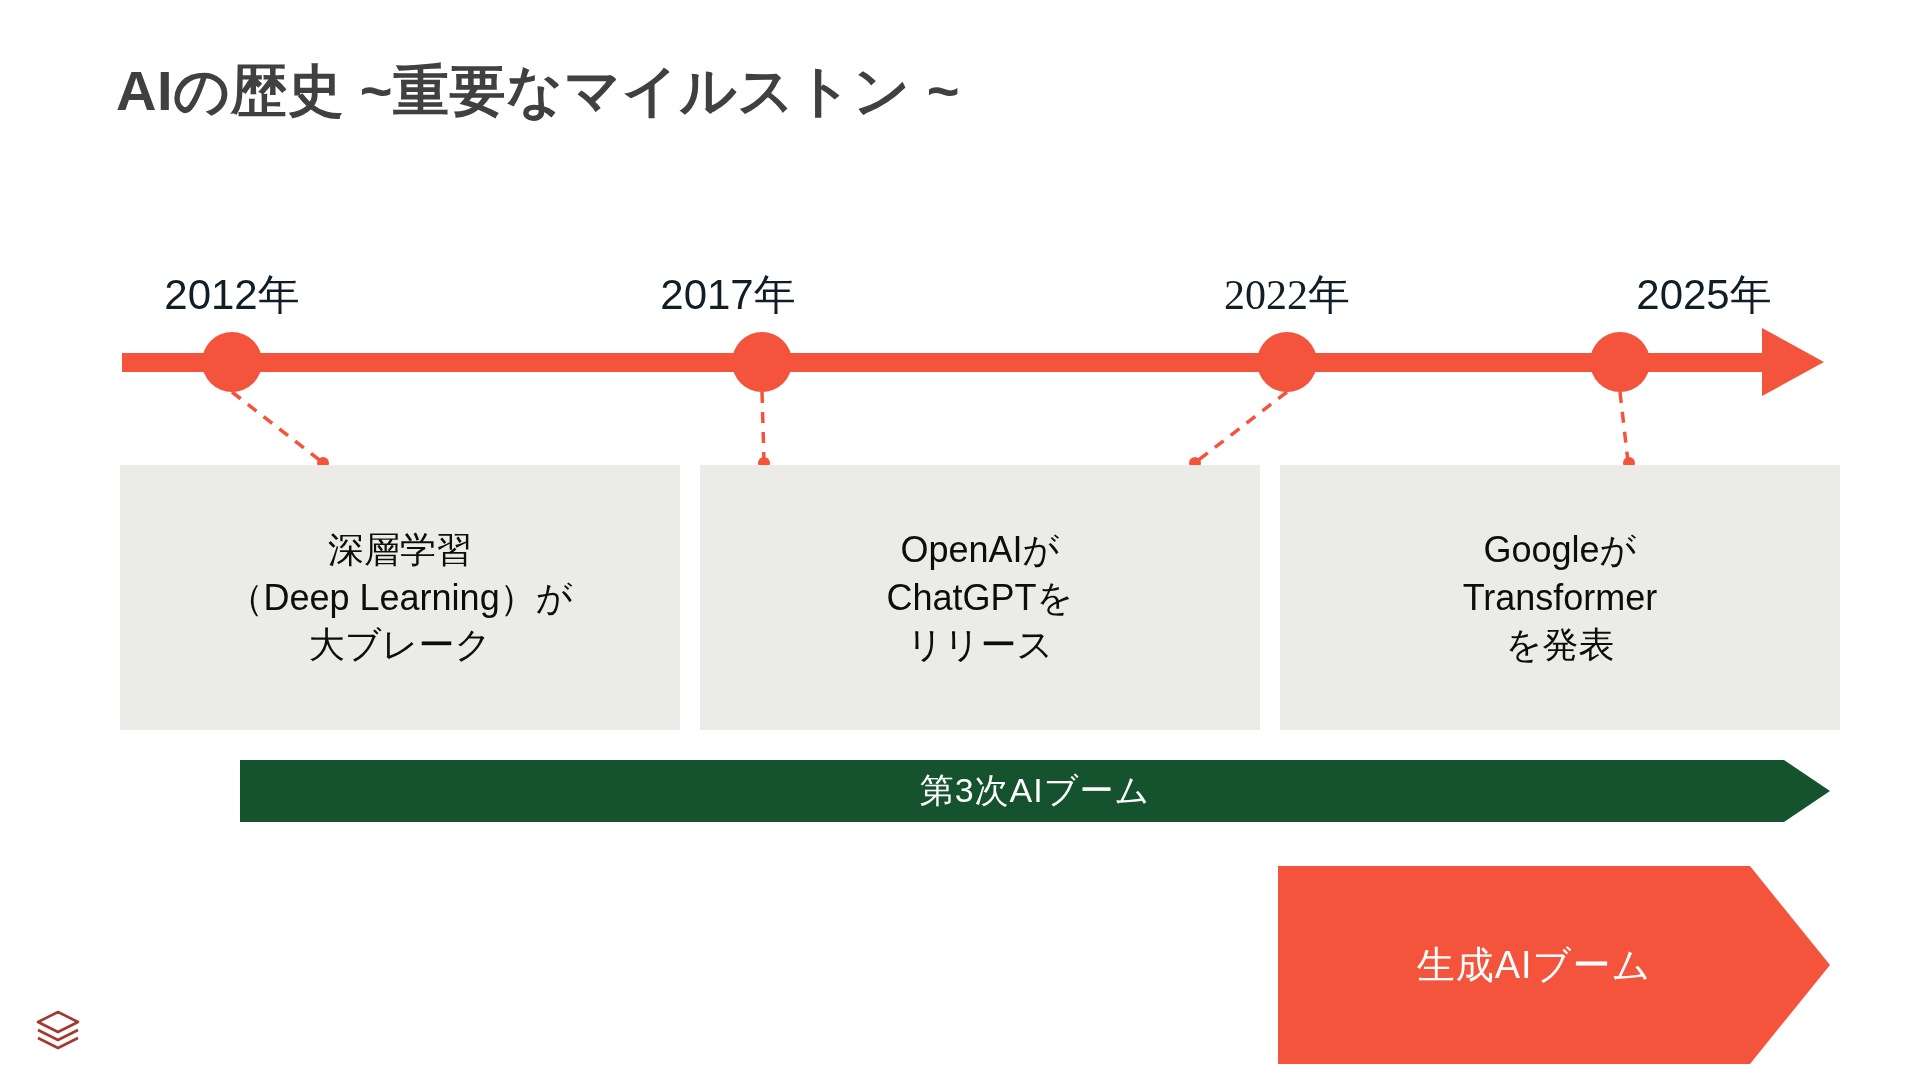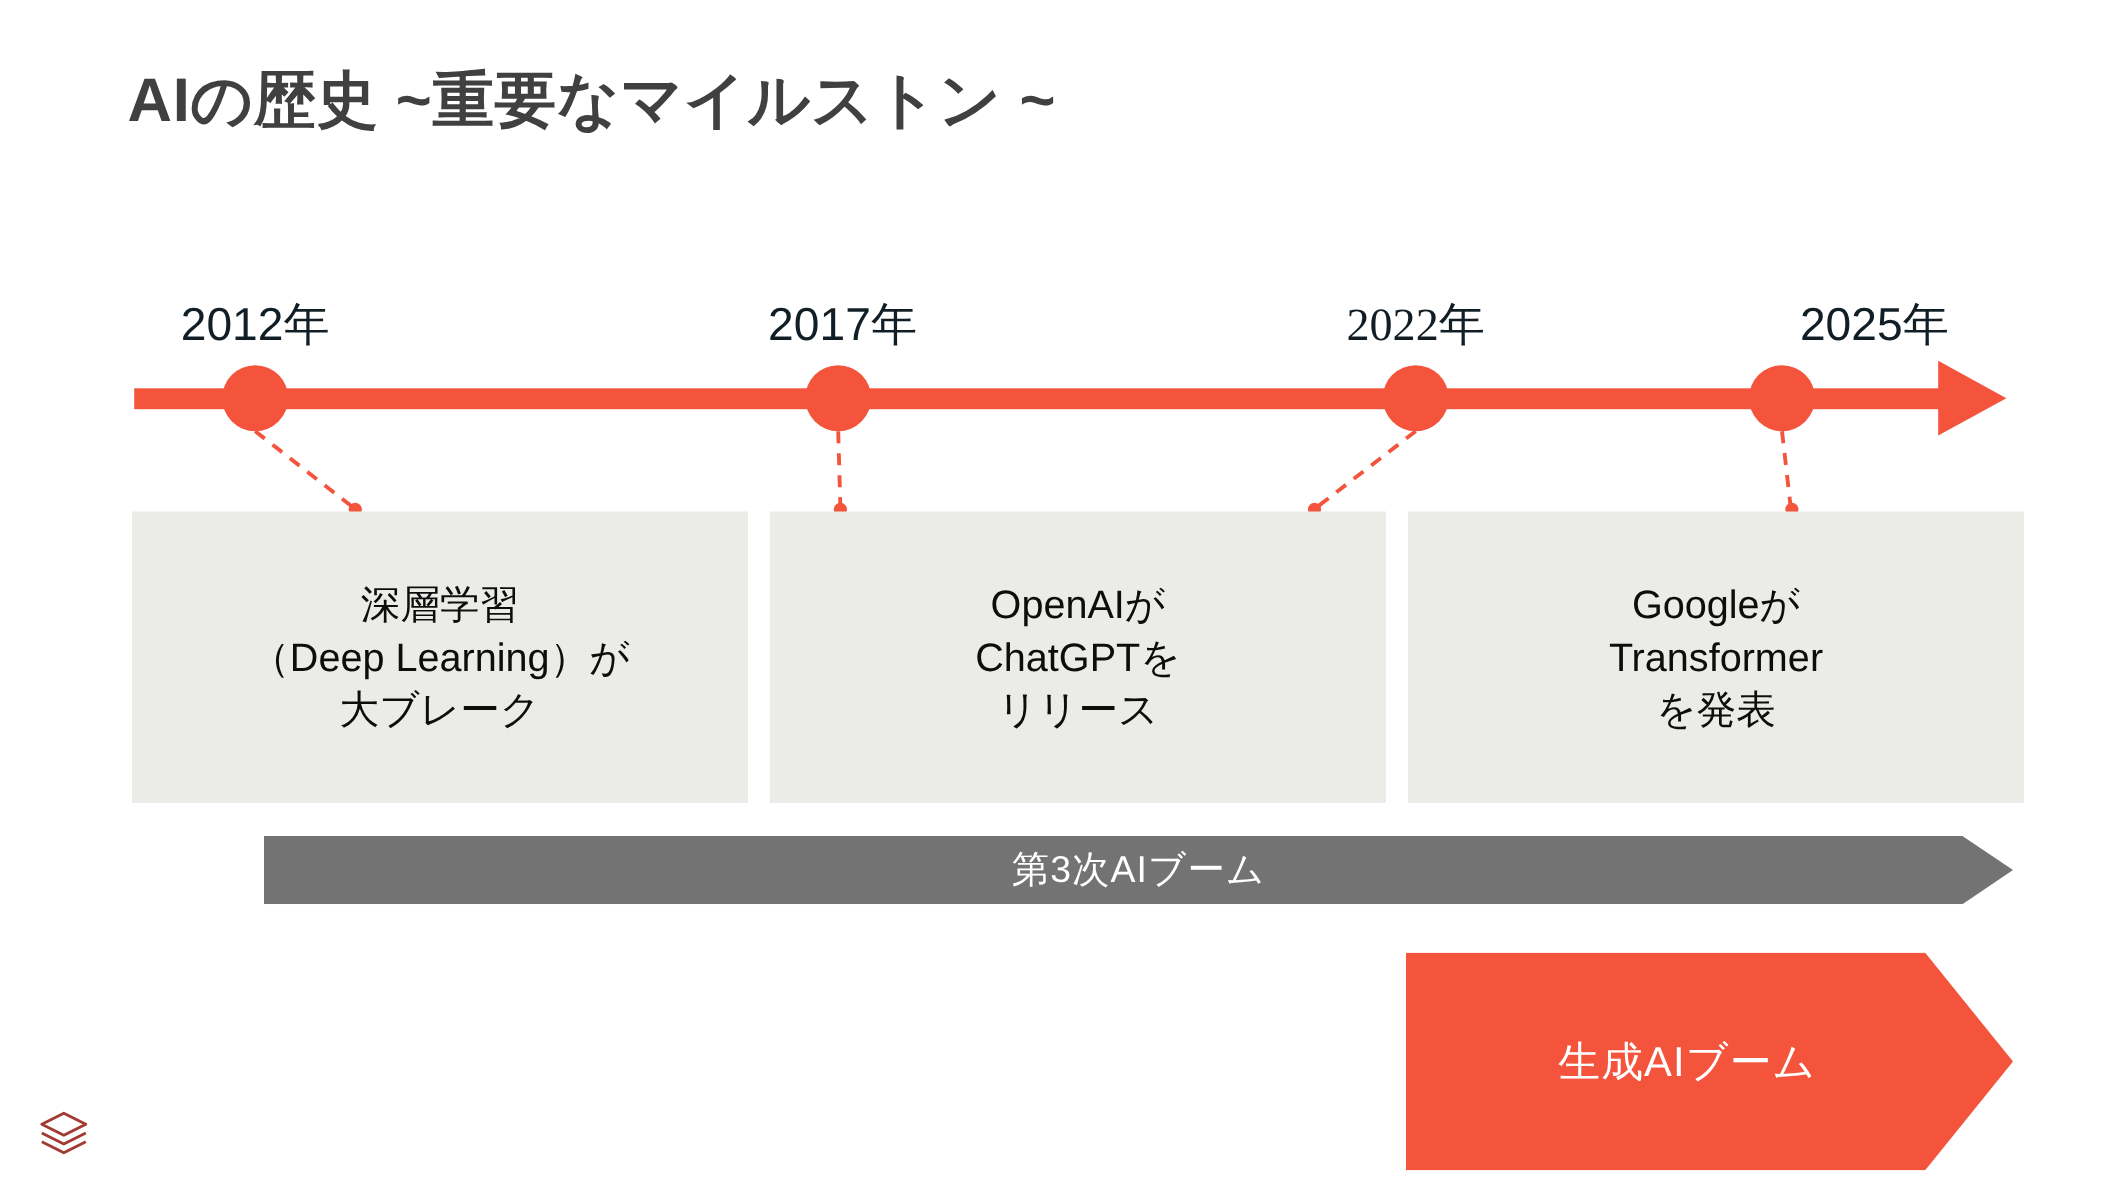--- a/index.html
+++ b/index.html
@@ -118,21 +118,21 @@
     white-space: nowrap;
   }
 
   
   #boom1 {
     position: absolute;
     left: 240px;
     top: 760px;
     width: 1590px;
     height: 62px;
-    background: #737373;
+    background: #14532d;
     clip-path: polygon(0 0, calc(100% - 46px) 0, 100% 50%, calc(100% - 46px) 100%, 0 100%);
     display: flex;
     align-items: center;
     justify-content: center;
   }
   #boom1-label {
     font-size: 34px;
     color: #FFFFFF;
     letter-spacing: 1px;
   }
@@ -173,21 +173,21 @@
   <div id="title">AIの歴史 ~重要なマイルストン ~</div>
 
   <div id="timeline-area">
 
     <div id="axis-line"></div>
     <div id="axis-arrow"></div>
 
     <div class="year-label" style="left:232px;">2012年</div>
     <div class="axis-dot" style="left:232px;"></div>
 
-    <div class="year-label" style="left:766px;">2017年</div>
+    <div class="year-label" style="left:728px;">2017年</div>
     <div class="axis-dot" style="left:762px;"></div>
 
     <div class="year-label" style="left:1287px;font-family:Liberation Serif, serif;">2022年</div>
     <div class="axis-dot" style="left:1287px;"></div>
 
     <div class="year-label" style="left:1704px;">2025年</div>
     <div class="axis-dot" style="left:1620px;"></div>
   </div>
 
   <svg id="leaders" viewBox="0 0 1920 1080">

